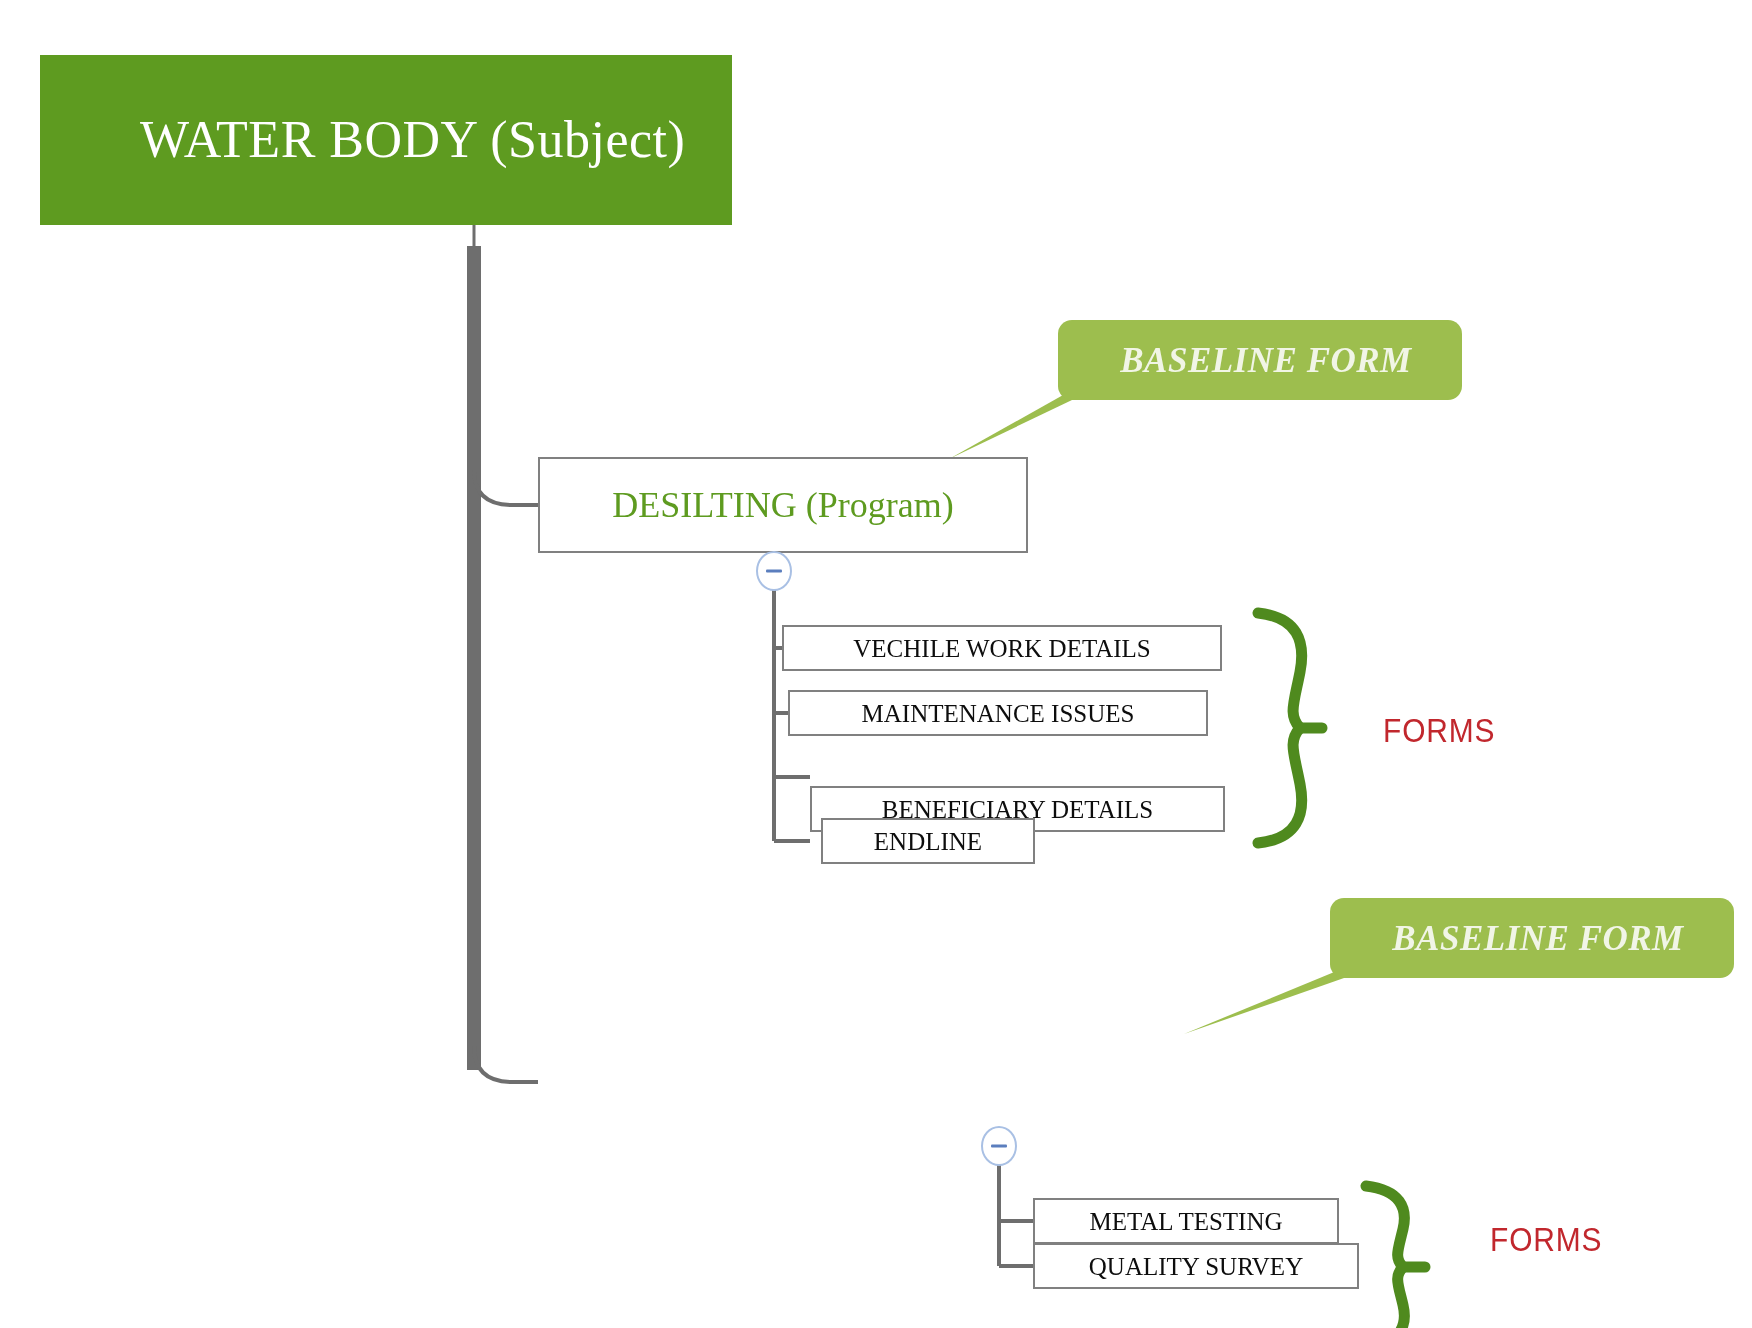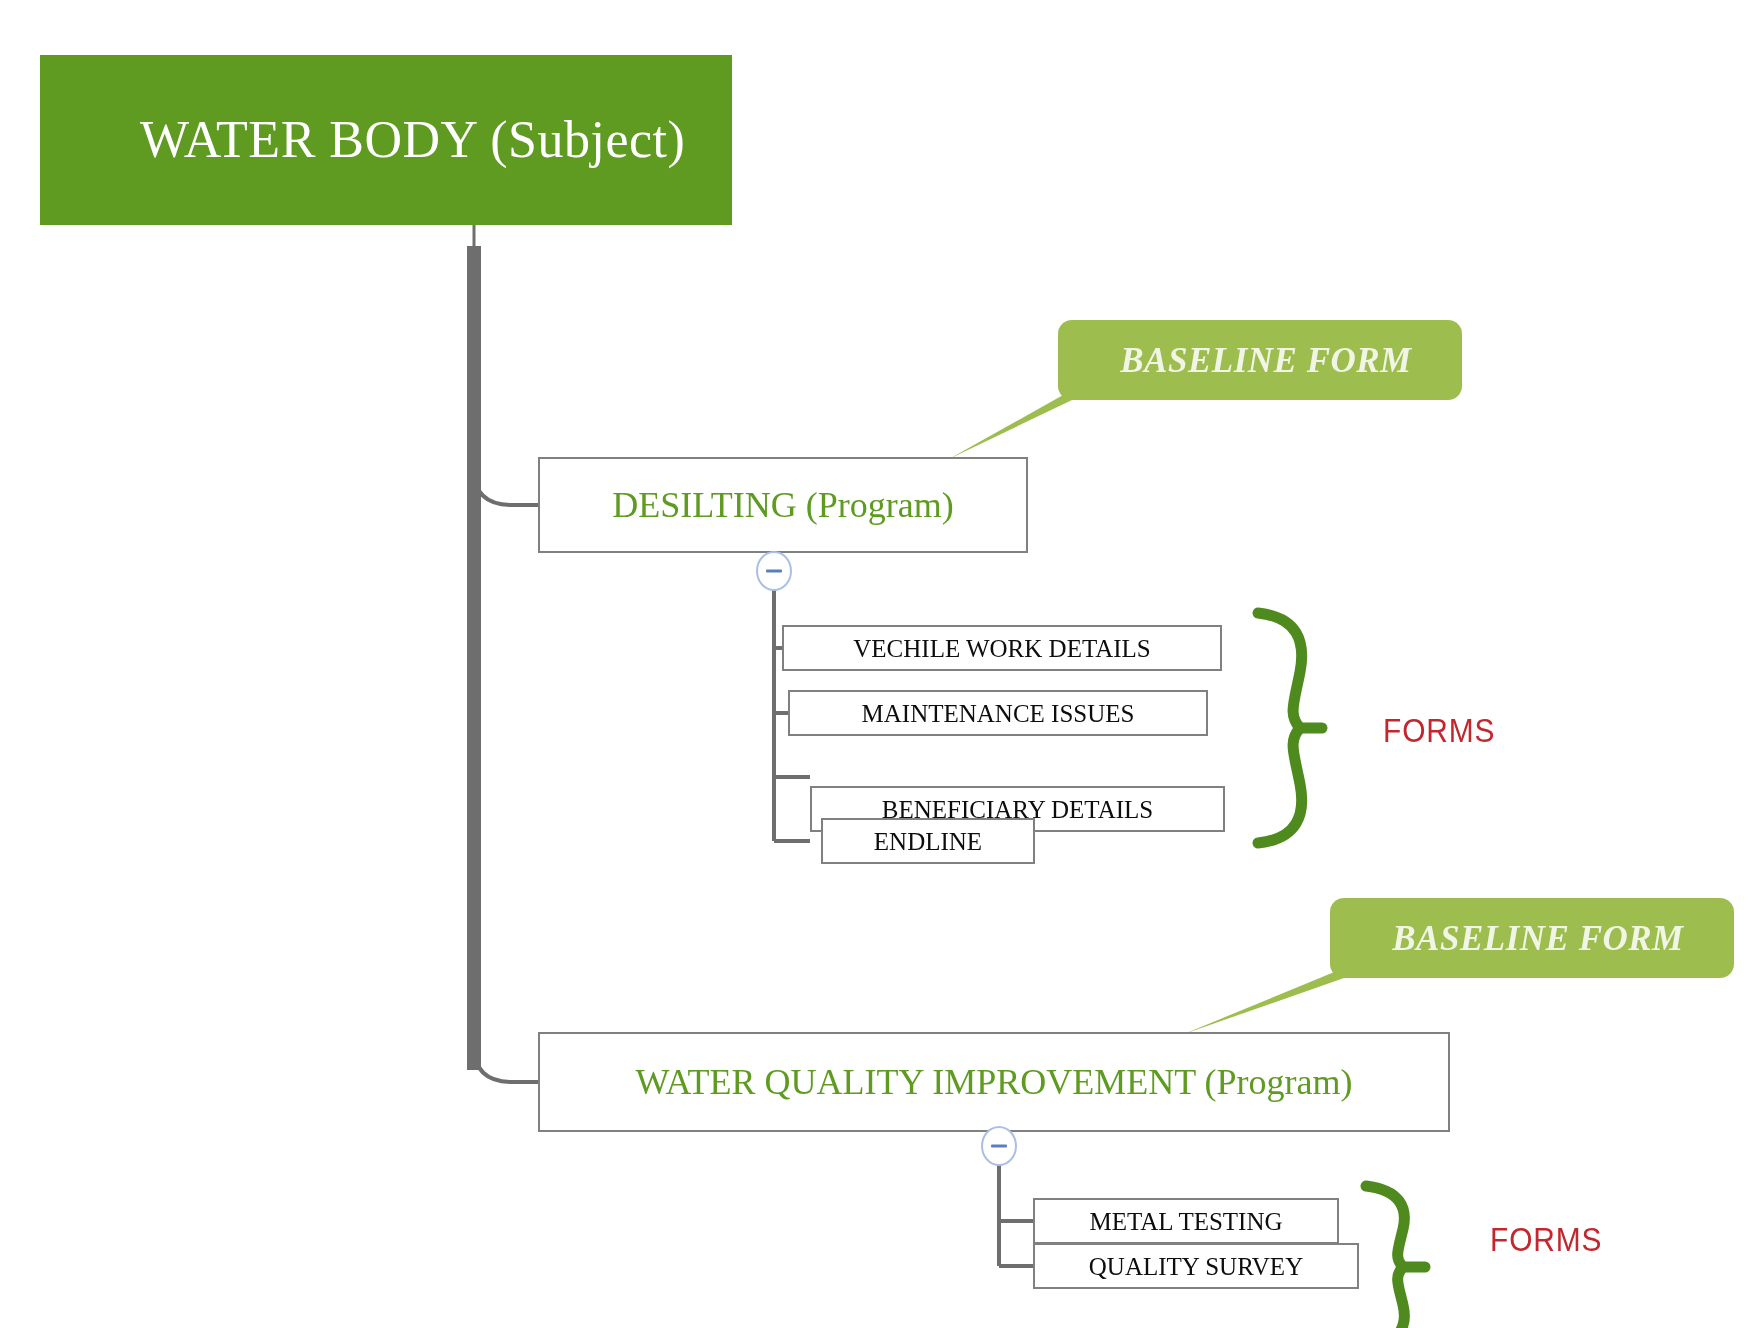--- a/index.html
+++ b/index.html
@@ -162,23 +162,20 @@
   <div class="form-box" style="left:810px;top:818px;width:214px;margin-left:11px;">
     <span class="label">ENDLINE</span>
   </div>
 
   <div class="forms-label" id="forms-label-1">FORMS</div>
 
   <div class="callout" id="callout-waterquality">
     <span class="label">BASELINE FORM</span>
   </div>
 
-  <div class="program-box" id="prog-waterquality">
-    <span class="label">WATER QUALITY IMPROVEMENT (Program)</span>
-  </div>
 
   <div class="toggle-node" id="toggle-waterquality"></div>
 
   <div class="form-box" style="left:1033px;top:1198px;width:306px;">
     <span class="label">METAL TESTING</span>
   </div>
   <div class="form-box" style="left:1033px;top:1243px;width:326px;">
     <span class="label">QUALITY SURVEY</span>
   </div>
 

